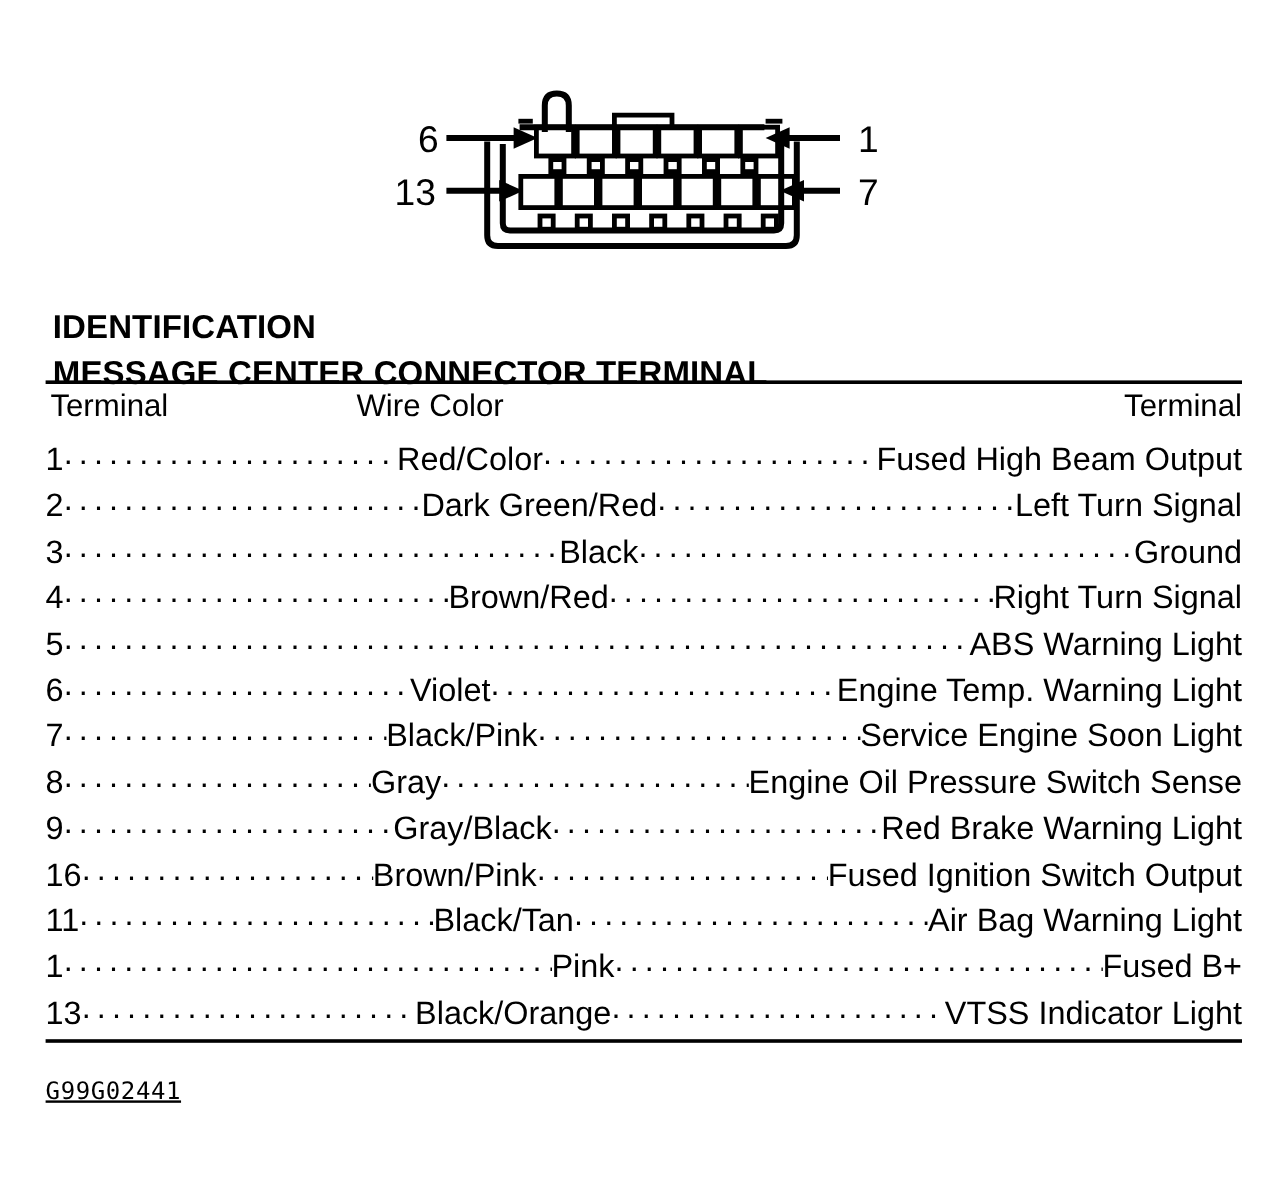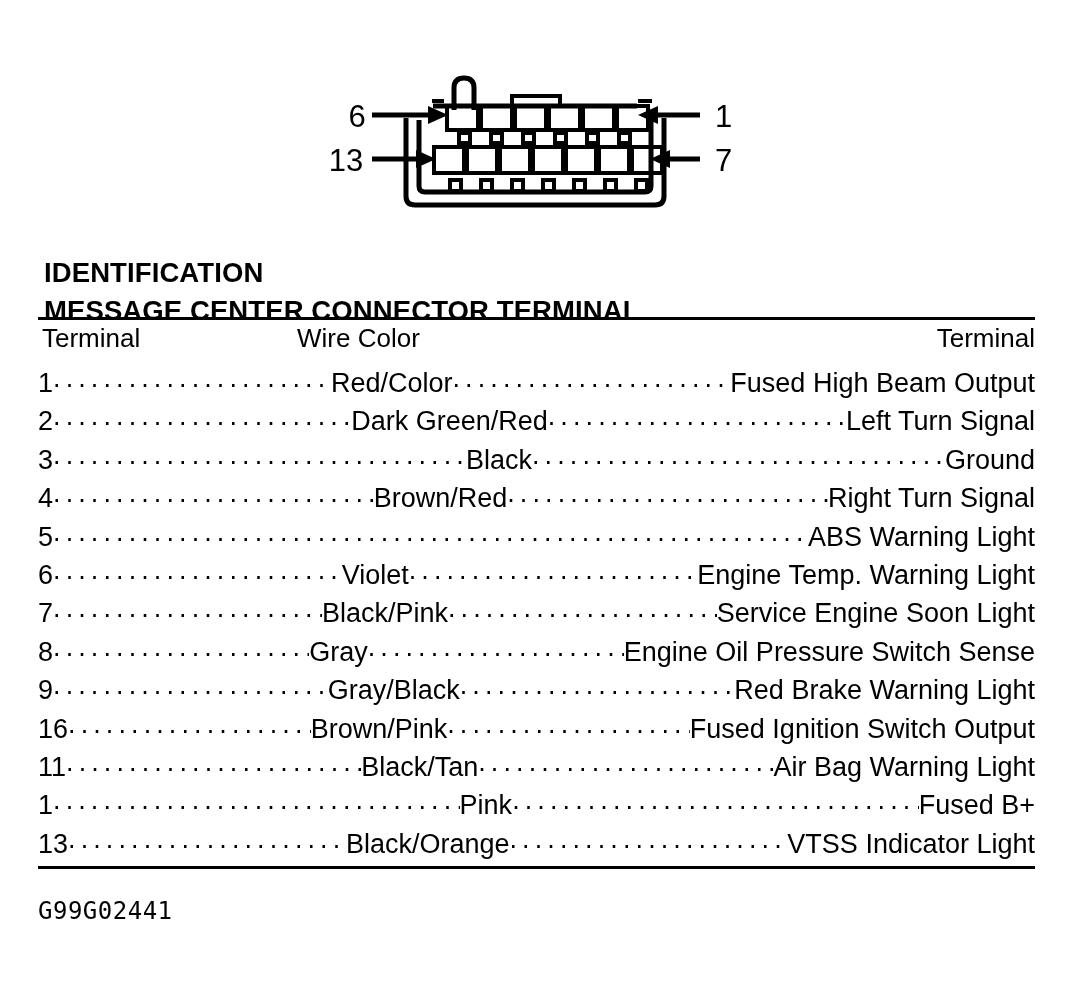--- a/index.html
+++ b/index.html
@@ -122,23 +122,24 @@
     overflow: hidden;
     display: block;
   }
 
   
   #figure-code {
     position: absolute;
     left: 38px;
     top: 897px;
     font-family: "DejaVu Sans Mono", "Liberation Mono", monospace;
-    font-size: 24px;
+    font-size: 20px;
     letter-spacing: 0.5px;
     white-space: pre;
+    text-decoration: underline;
   }
 </style>
 </head>
 <body>
 
 <div id="connector-figure">
   <svg id="connector-svg" width="1070" height="225" viewBox="0 0 1070 225">
 
     <g fill="none" stroke="#000000" stroke-width="5">
       <path d="M 406 118 L 406 196 Q 406 205 415 205 L 655 205 Q 664 205 664 196 L 664 118"></path>

